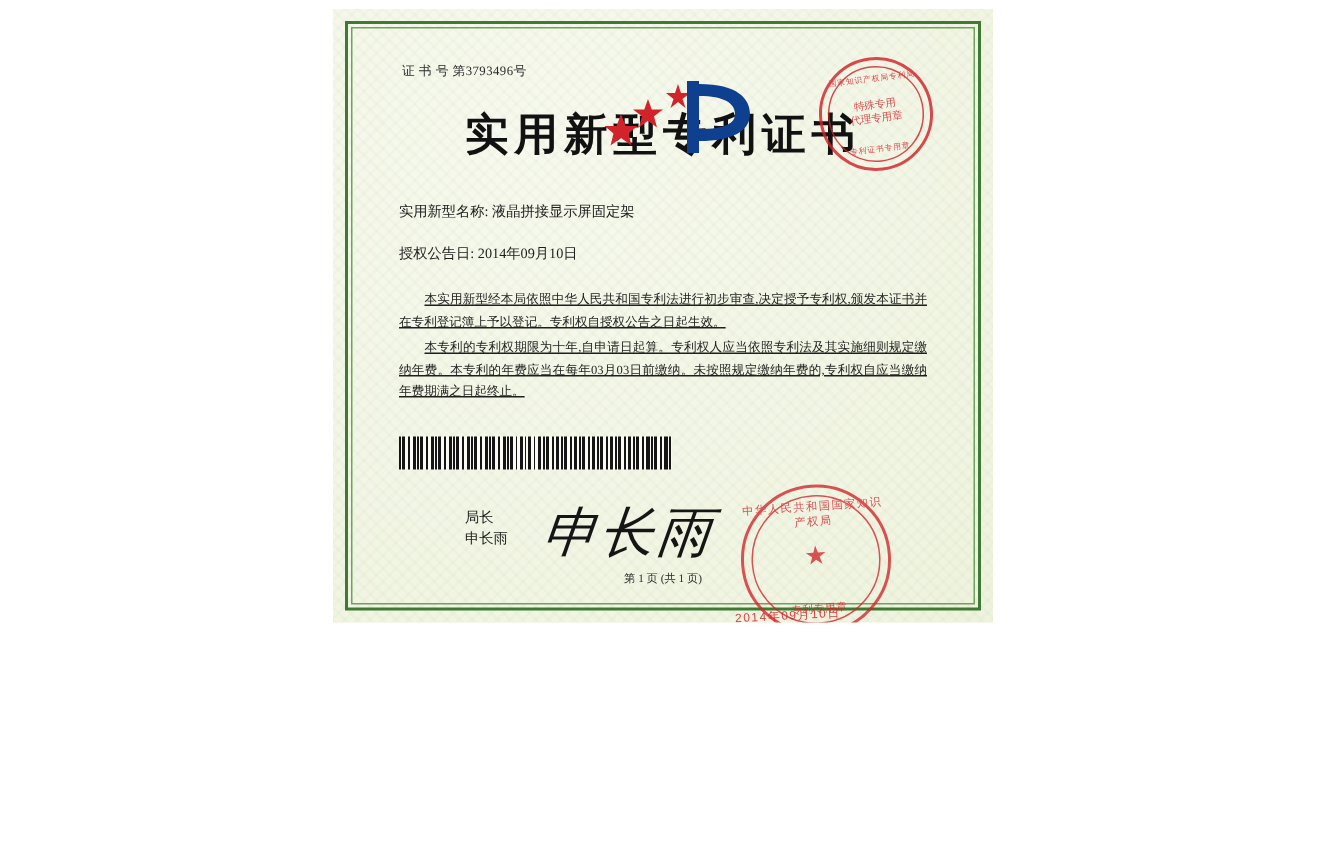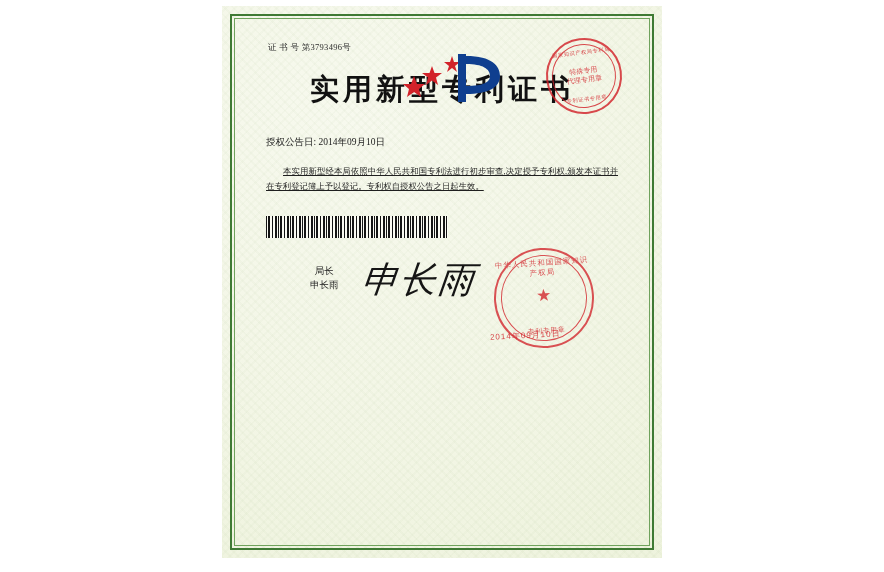--- a/index.html
+++ b/index.html
@@ -20,21 +20,21 @@
     height: 572px;
     background: #ffffff;
   }
 
   
   .certificate {
     position: absolute;
     left: 222px;
     top: 6px;
     width: 440px;
-    height: 552px;
+    height: 409px;
     background: #fbfbf3;
     background-image:
       radial-gradient(circle at 30% 20%, #f7f9ee 0%, #f3f6e6 55%, #eef3dd 100%);
     box-sizing: border-box;
     overflow: hidden;
   }
 
   
   .certificate::before {
     content: "";
@@ -203,21 +203,20 @@
     margin-left: 18px;
     height: 70px;
   }
   .sign-title {
     position: absolute;
     left: 44px;
     top: 10px;
     font-size: 9.5px;
     line-height: 14px;
     color: #1c1c1c;
-    text-align: center;
   }
   .sign-script {
     position: absolute;
     left: 96px;
     top: 2px;
     font-size: 36px;
     color: #151515;
     font-family: "DejaVu Serif", serif;
     font-style: italic;
     letter-spacing: 2px;
@@ -322,43 +321,49 @@
           <div>特殊专用</div>
           <div>代理专用章</div>
         </div>
         <div class="seal-arc-bottom">专利证书专用章</div>
       </div>
 
       <div class="doc-title">实用新型专利证书</div>
 
       <div class="fields">
         <div class="field-row">
+          <span class="field-label">实用新型名称:</span>
+          <span class="field-value">液晶拼接显示屏固定架</span>
+        </div>
+        <div class="field-row">
           <span class="field-label">授权公告日:</span>
           <span class="field-value">2014年09月10日</span>
         </div>
       </div>
 
       <div class="paragraphs">
         <div class="para">本实用新型经本局依照中华人民共和国专利法进行初步审查,决定授予专利权,颁发本证书并在专利登记簿上予以登记。专利权自授权公告之日起生效。</div>
+        <div class="para">本专利的专利权期限为十年,自申请日起算。专利权人应当依照专利法及其实施细则规定缴纳年费。本专利的年费应当在每年03月03日前缴纳。未按照规定缴纳年费的,专利权自应当缴纳年费期满之日起终止。</div>
       </div>
 
       <div class="barcode"></div>
 
       <div class="sign-block">
         <div class="sign-title">
           <div>局长</div>
           <div>申长雨</div>
         </div>
         <div class="sign-script">申长雨</div>
 
         <div class="seal-big">
           <div class="ring2"></div>
           <div class="arc-top">中华人民共和国国家知识产权局</div>
           <div class="star">★</div>
           <div class="arc-bottom">专利专用章</div>
         </div>
         <div class="seal-date">2014年09月10日</div>
       </div>
 
+      <div class="page-footer">第 1 页 (共 1 页)</div>
 
     </div>
   </div>
 </div>
 
 </body></html>

